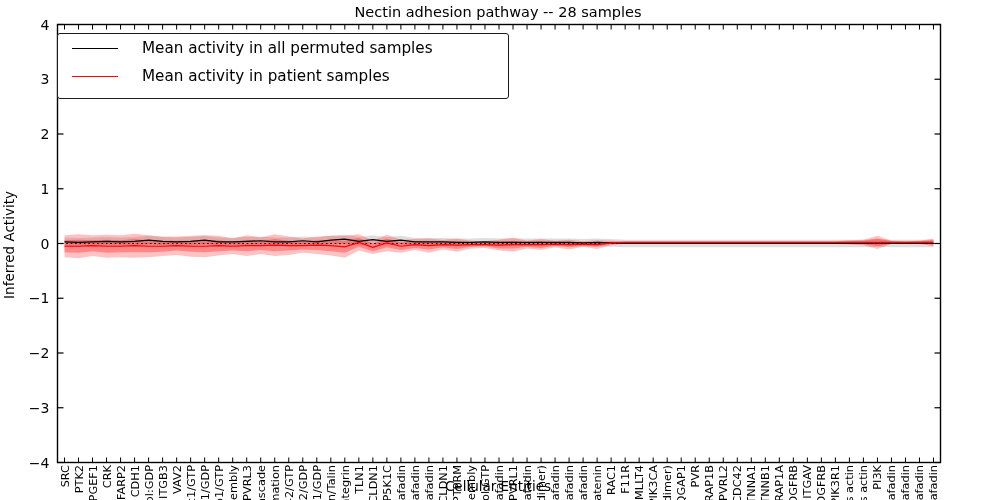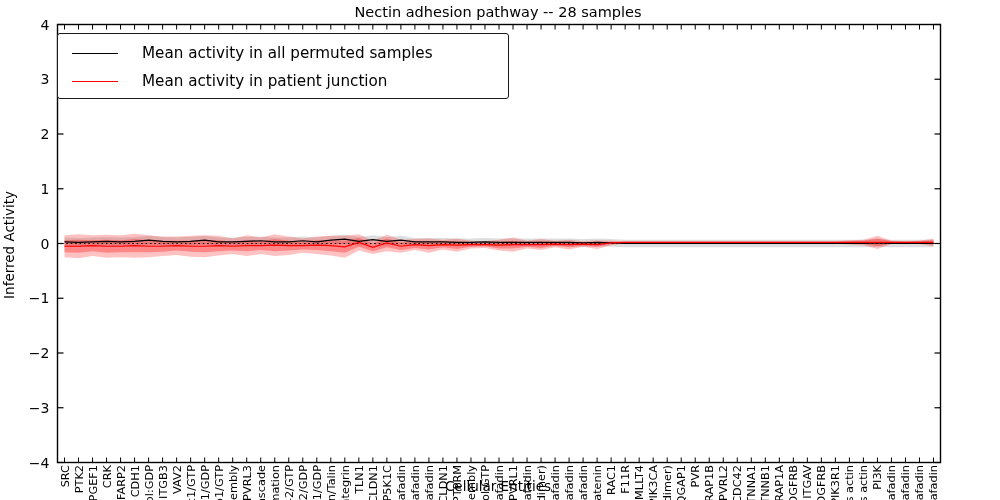--- a/index.html
+++ b/index.html
@@ -8,21 +8,21 @@
     font-family:"DejaVu Sans","Liberation Sans",sans-serif;
   }
   .figure{position:absolute;left:0;top:0;width:1000px;height:500px;}
   svg{position:absolute;left:0;top:0;}
   svg text{font-family:"DejaVu Sans","Liberation Sans",sans-serif;fill:#000;}
   .title-text{font-size:14.5px;}
   .axis-title{font-size:13.5px;}
   .legend{
     position:absolute;left:57px;top:33px;width:452px;height:66px;
     background:#ffffff;border:1.3px solid #1a1a1a;border-radius:3px;
-    box-sizing:border-box;padding-top:5px;z-index:5;
+    box-sizing:border-box;z-index:5;
   }
   .legend-row{display:flex;align-items:center;height:28px;}
   .legend-line{
     display:inline-block;width:46px;height:0;border-top:1.8px solid #000;
     margin-left:14px;margin-right:24px;flex:0 0 auto;
   }
   .legend-label{font-size:15.2px;color:#000;white-space:nowrap;}
 </style>
 </head>
 <body>
@@ -259,16 +259,16 @@
     <text class="axis-title" transform="translate(14,245) rotate(-90)" text-anchor="middle">Inferred Activity</text>
   </svg>
 
   <div class="legend">
     <div class="legend-row">
       <span class="legend-line" style="border-top-color: rgb(0, 0, 0);"></span>
       <span class="legend-label">Mean activity in all permuted samples</span>
     </div>
     <div class="legend-row">
       <span class="legend-line" style="border-top-color: rgb(255, 0, 0);"></span>
-      <span class="legend-label">Mean activity in patient junction</span>
+      <span class="legend-label">Mean activity in patient samples</span>
     </div>
   </div>
 </div>
 
 </body></html>

